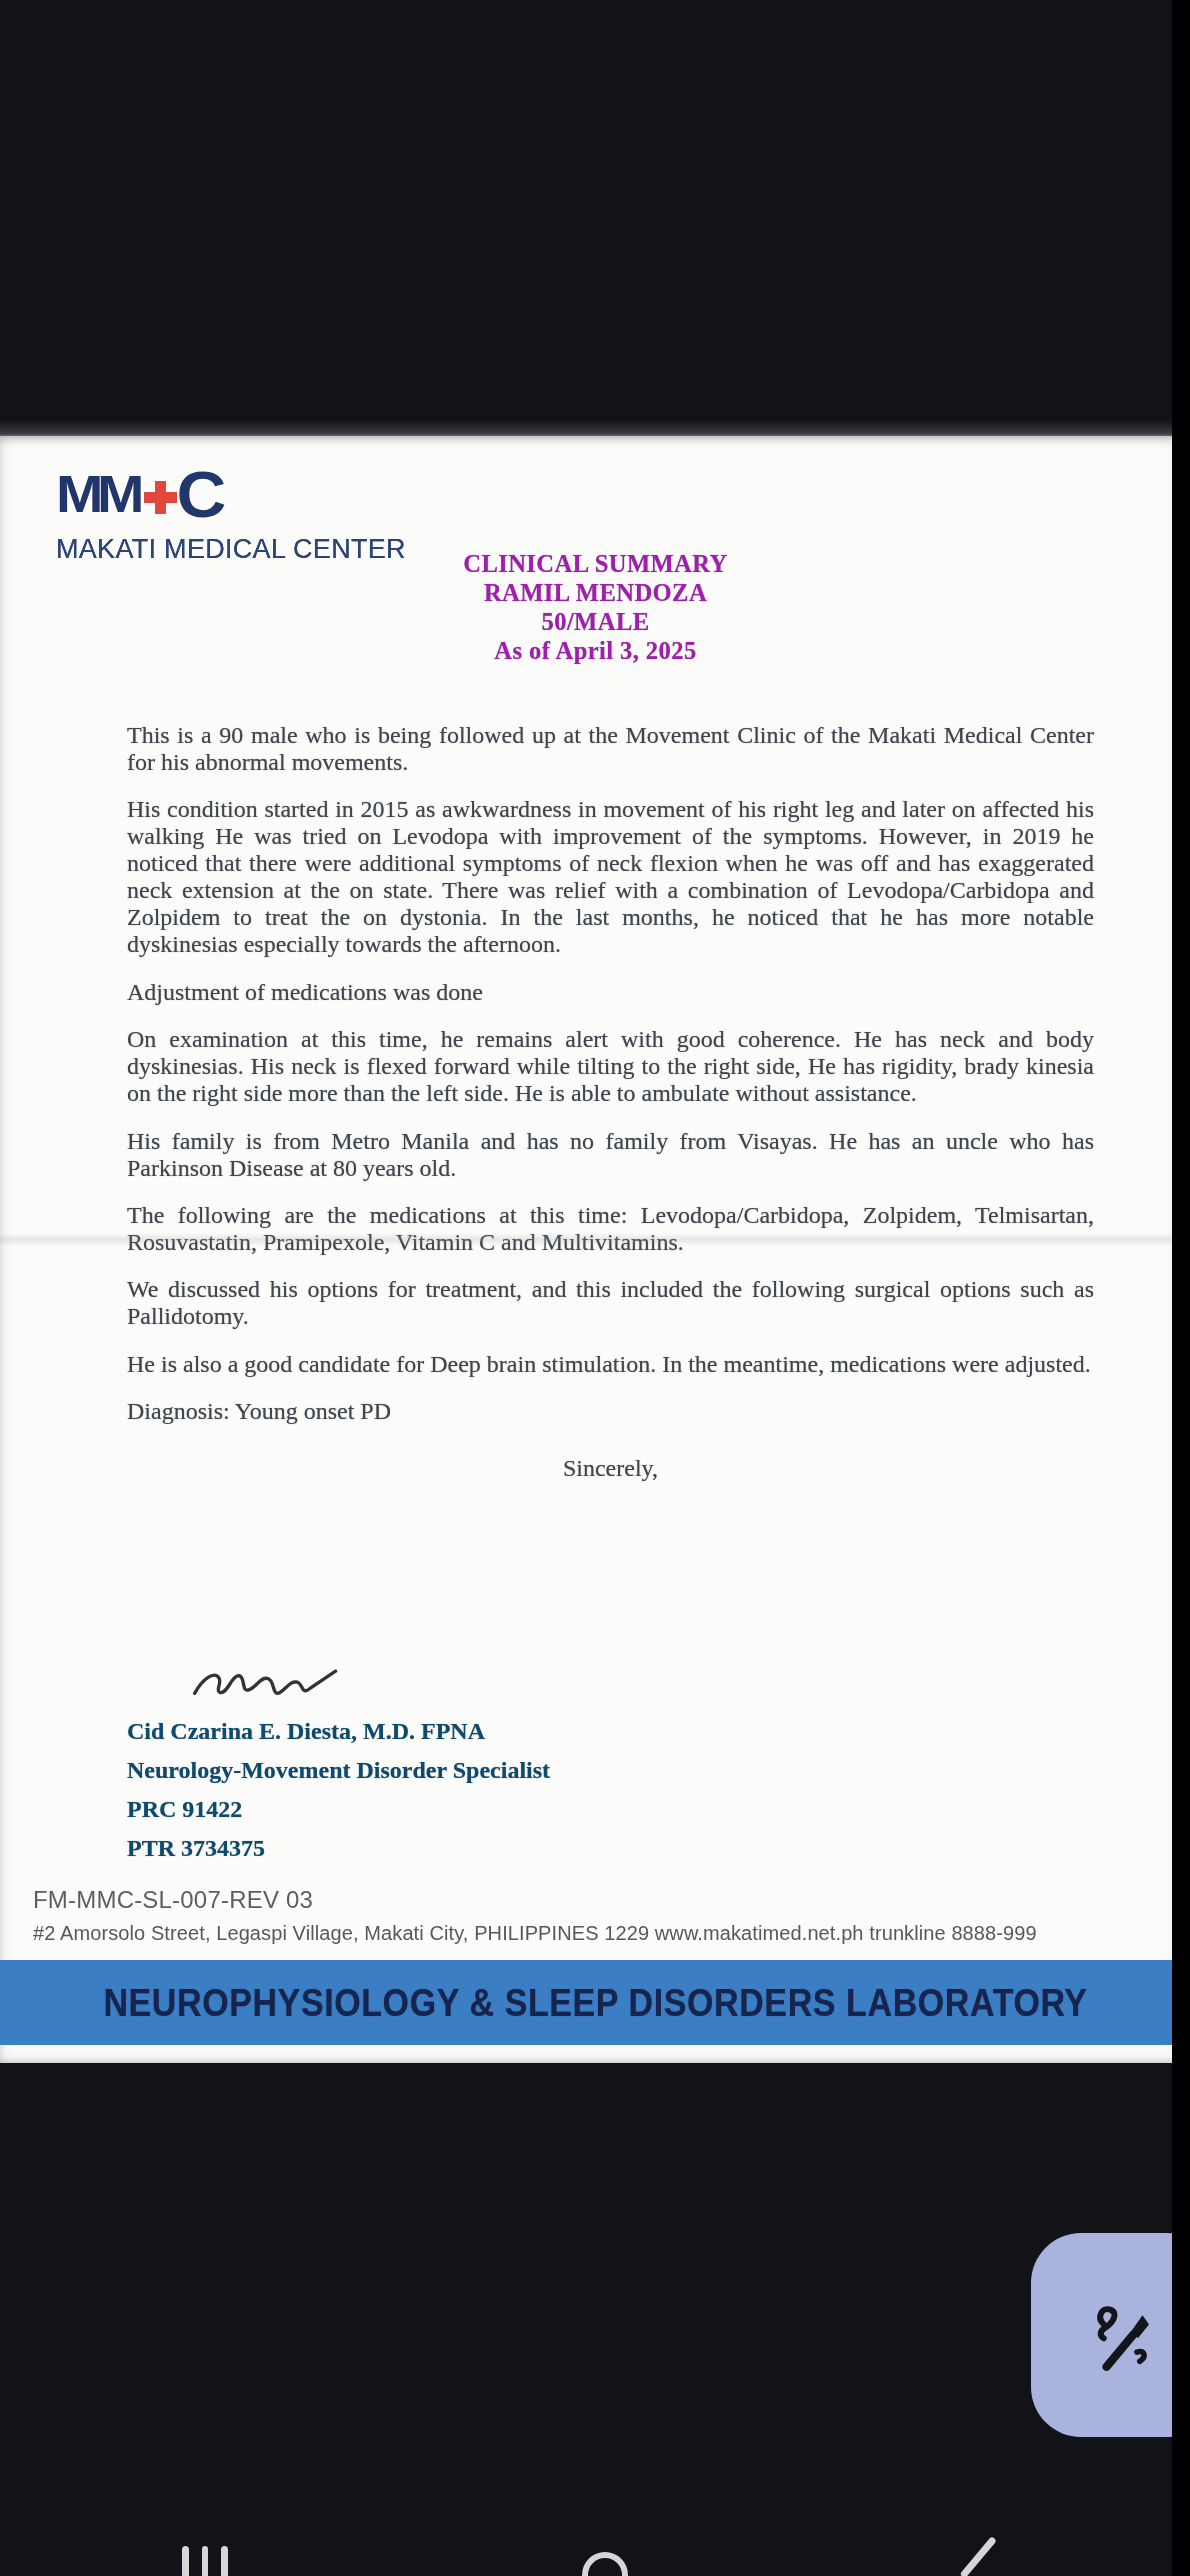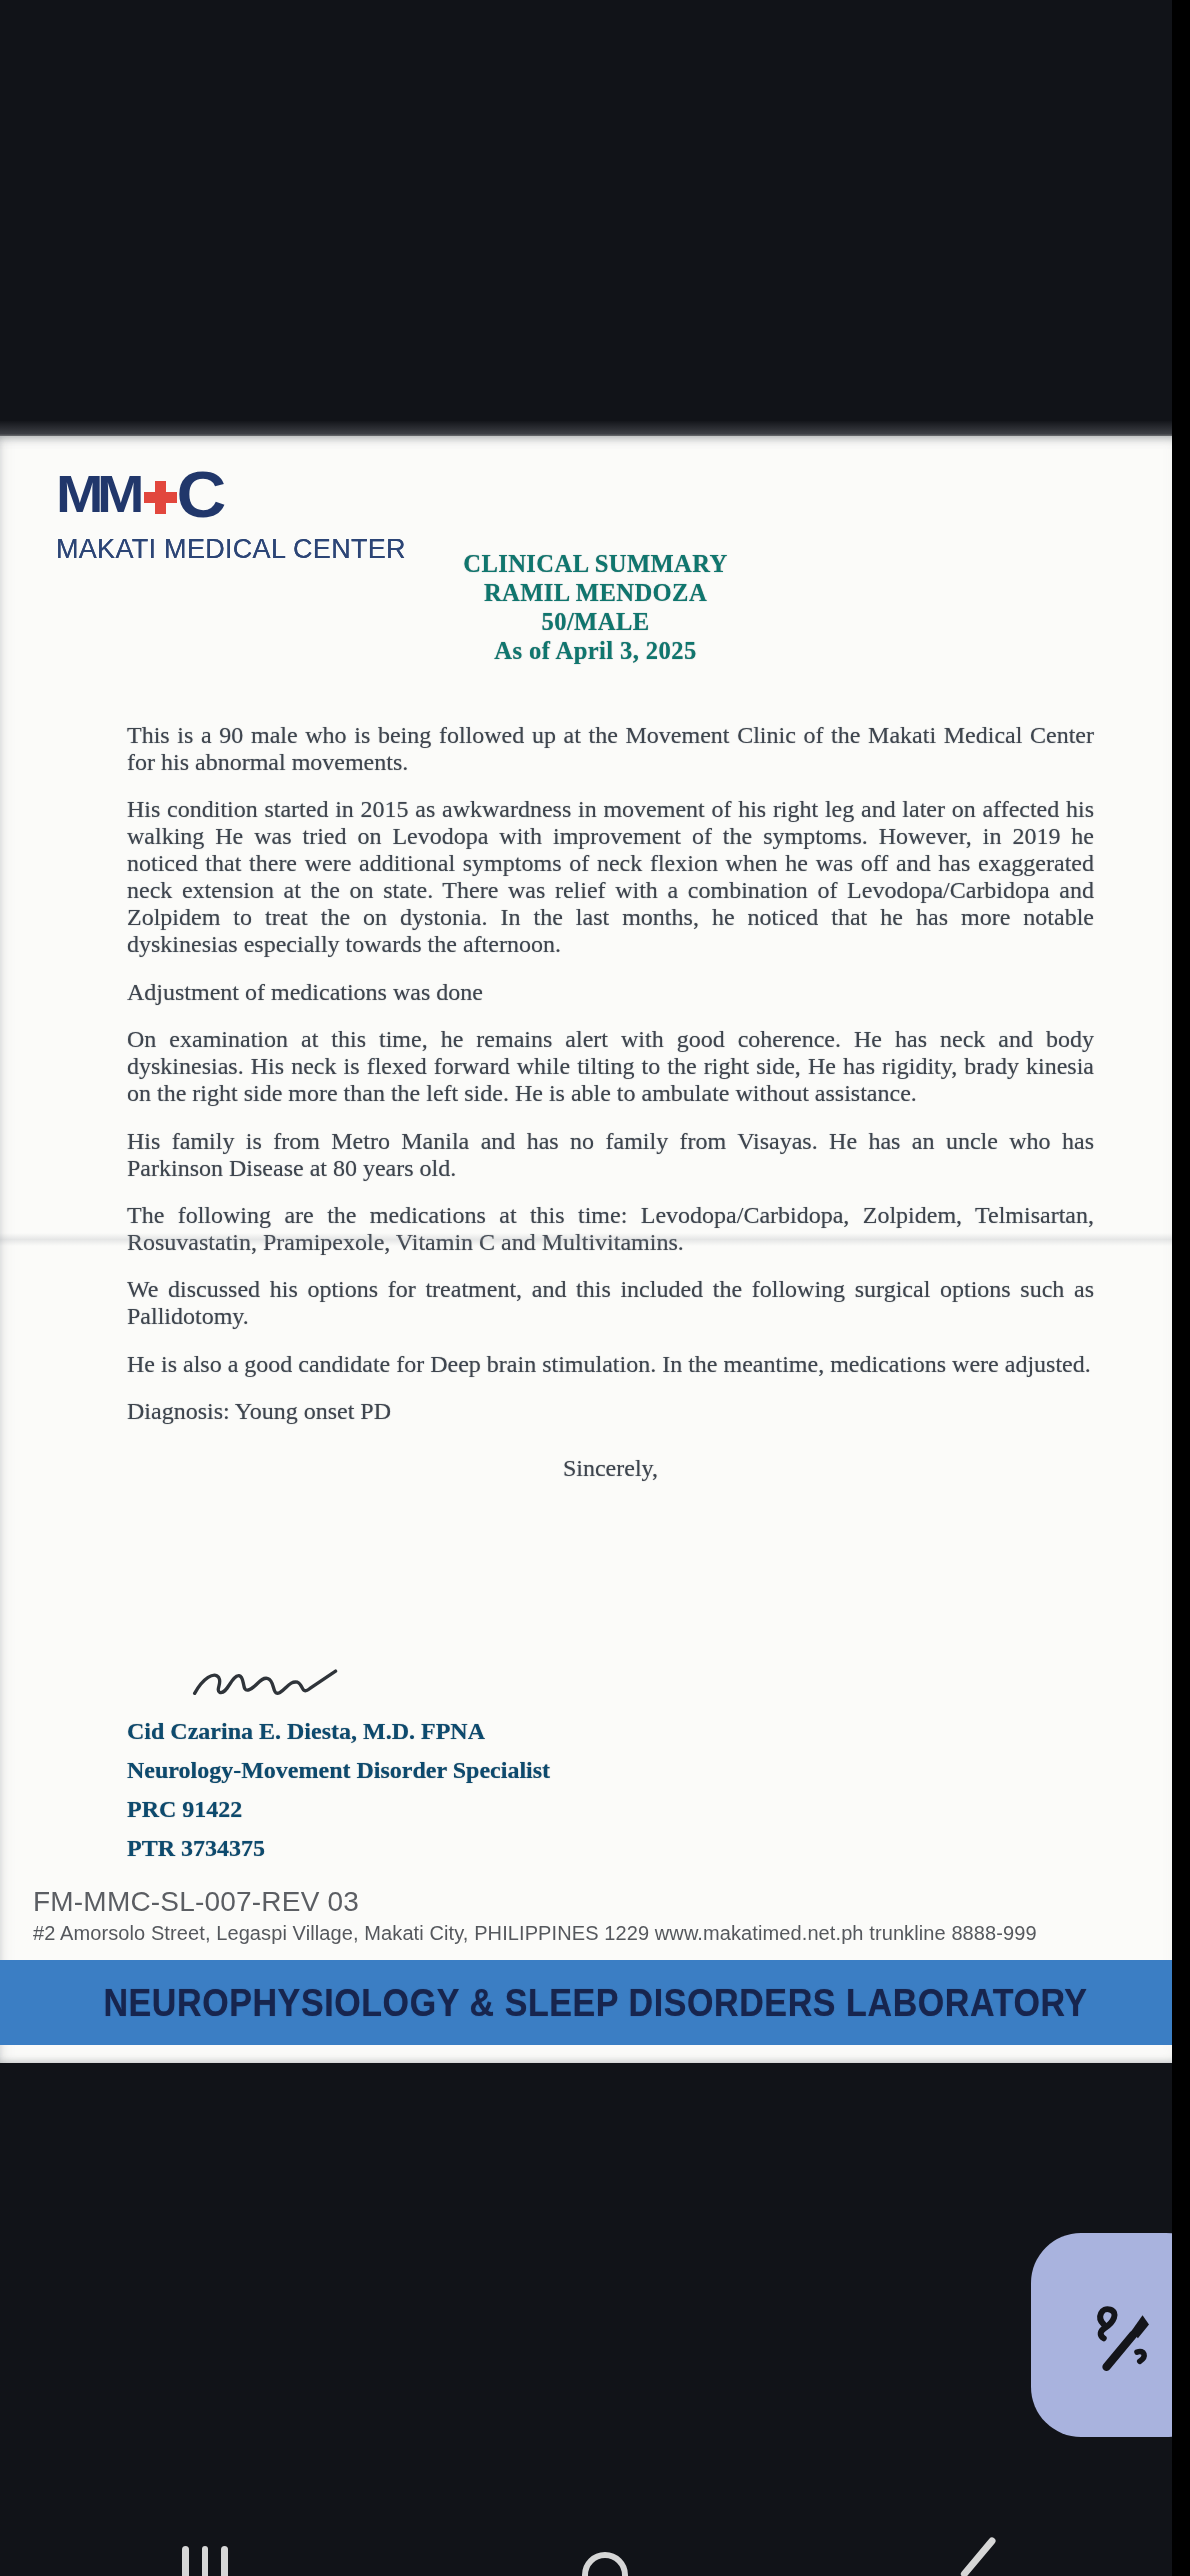--- a/index.html
+++ b/index.html
@@ -47,21 +47,21 @@
     margin-top:7.4px;
     font-family:"Liberation Sans", sans-serif;
     font-size:27px;color:#2c4576;letter-spacing:0.3px;
     text-shadow:0 0 0.6px #2c4576;
   }
   
   .doc-header{
     position:absolute;left:0;top:113px;width:100%;
     text-align:center;
     font-weight:700;font-size:24.6px;line-height:29px;
-    color:#0f766e;letter-spacing:0.4px;
+    color:#a21caf;letter-spacing:0.4px;
     text-shadow:0 0 1.1px rgba(56,63,73,.55);
   }
   
   .body-text{
     position:absolute;left:127px;top:286px;width:967px;
     font-size:24px;line-height:27px;color:#3e454e;
     text-shadow:0 0 1.1px rgba(62,69,78,.55);
   }
   .body-text p{margin:0 0 20.4px 0;text-align:justify;}
   .body-text p.no-justify{text-align:left;}
@@ -70,21 +70,21 @@
   .signature{position:absolute;left:190px;top:1222px;}
   .sig-block{
     position:absolute;left:127px;top:1276px;
     font-weight:700;font-size:24px;line-height:39px;color:#0c4a6e;
     text-shadow:0 0 1px rgba(52,59,68,.55);
   }
   
   .form-code{
     position:absolute;left:33px;top:1450px;
     font-family:"Liberation Sans", sans-serif;
-    font-size:28px;color:#5b5e63;letter-spacing:0.2px;
+    font-size:24px;color:#5b5e63;letter-spacing:0.2px;
   }
   .address{
     position:absolute;left:33px;top:1486px;
     font-family:"Liberation Sans", sans-serif;
     font-size:20px;color:#55585d;letter-spacing:0.1px;
   }
   
   .banner{
     position:absolute;left:0;top:1524px;width:100%;height:85px;
     background:#3b7ec4;

